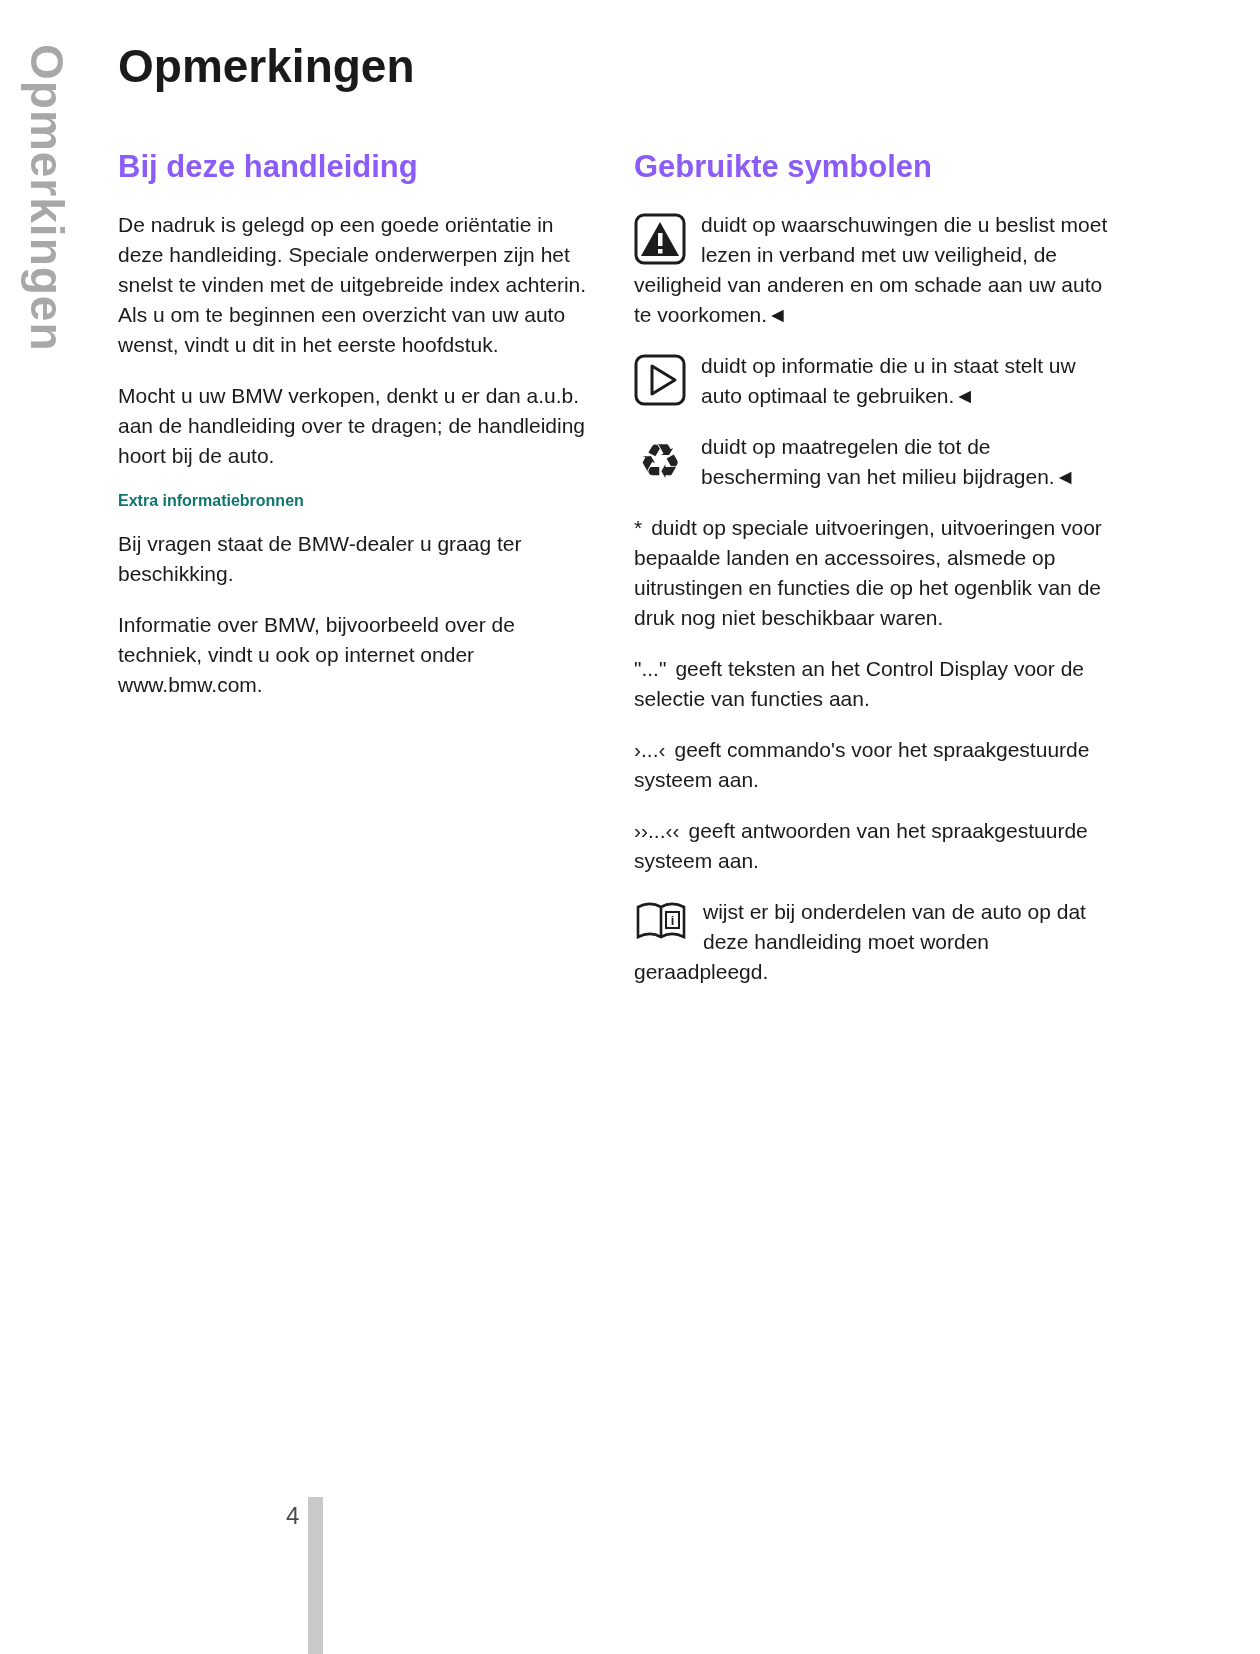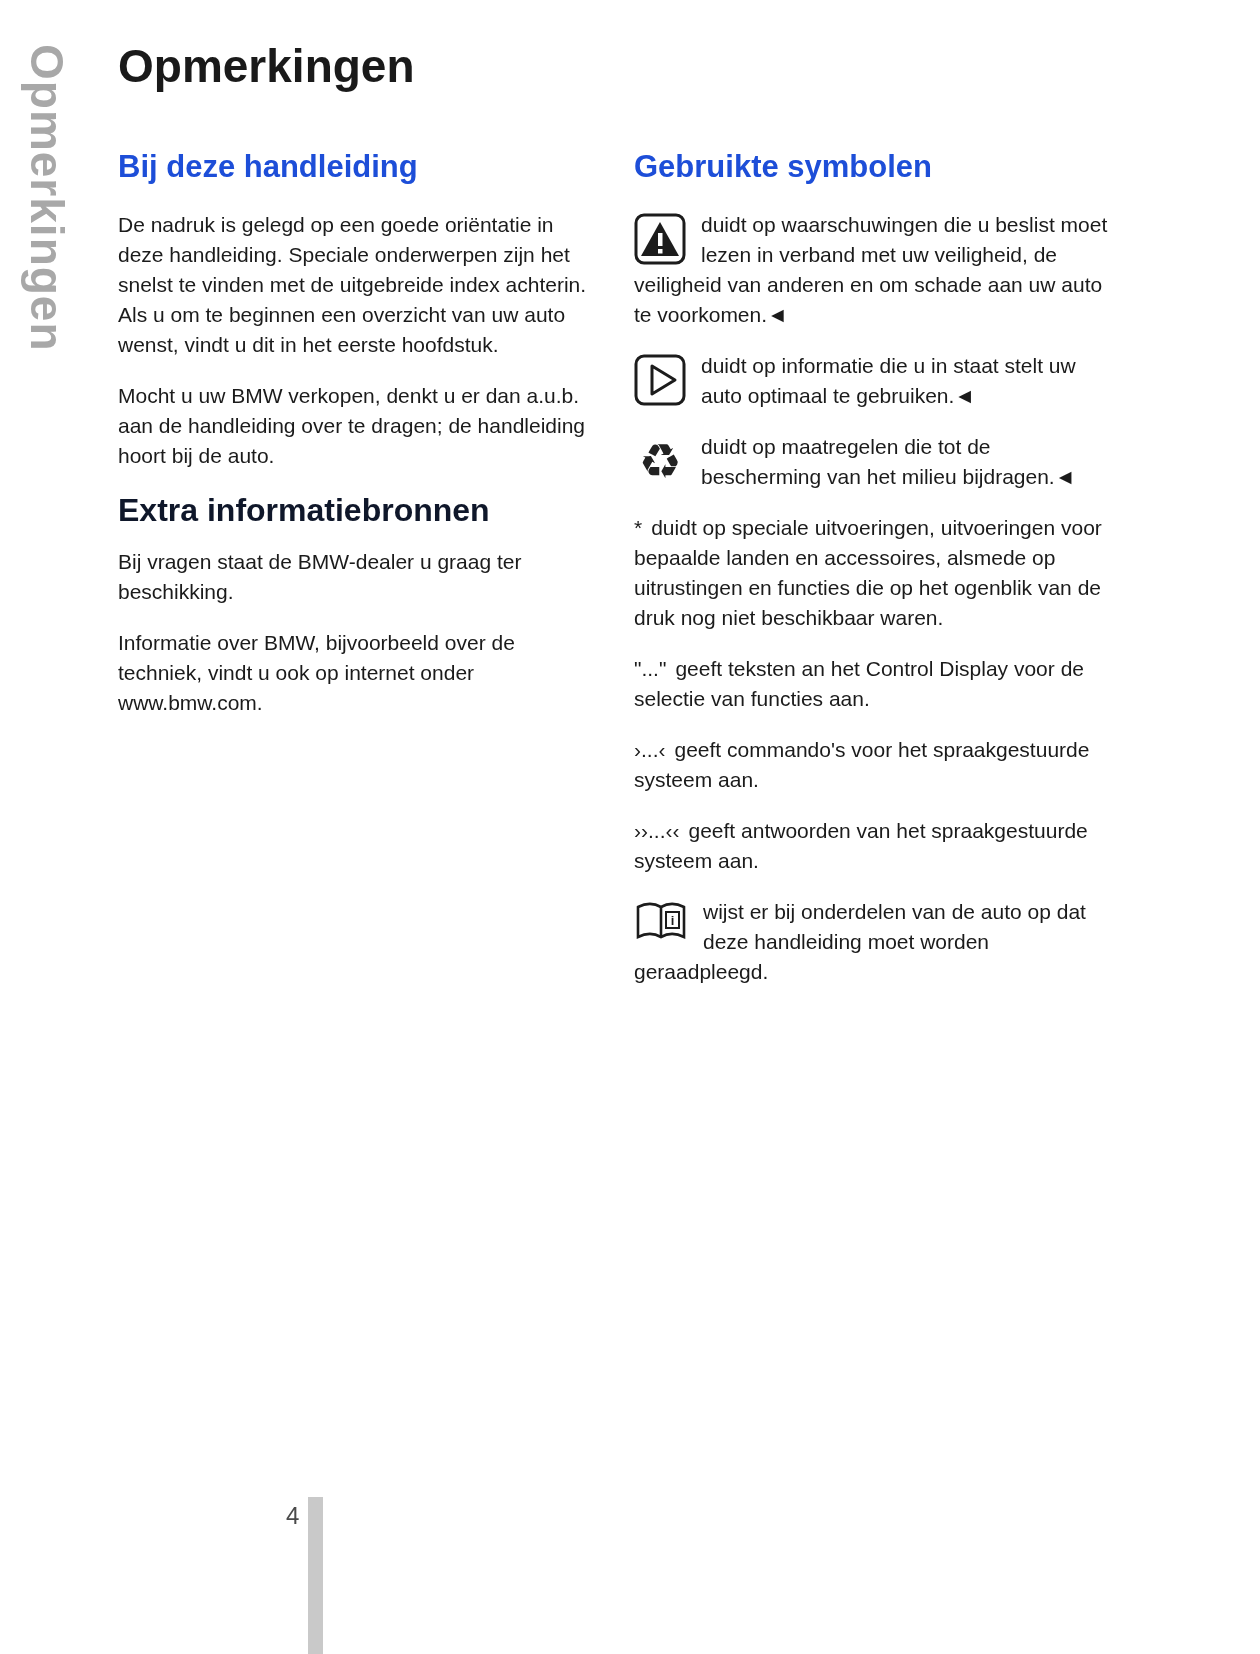--- a/index.html
+++ b/index.html
@@ -35,28 +35,28 @@
     color: #1a1a1a;
     margin: 0 0 60px 0;
     line-height: 1.05;
   }
   .columns { display: flex; gap: 44px; }
   .col-left  { width: 472px; }
   .col-right { width: 480px; }
   h2.section-heading {
     font-size: 31px;
     font-weight: bold;
-    color: #1d4ed8;
+    color: #8b5cf6;
     margin: 0 0 26px 0;
     line-height: 1.1;
   }
   h3.sub-heading {
-    font-size: 32px;
+    font-size: 16px;
     font-weight: bold;
-    color: #0f172a;
+    color: #0f766e;
     margin: 16px 0 18px 0;
     line-height: 1.15;
   }
   p.body-text, .symbol-item, .marker-item {
     font-size: 21px;
     line-height: 30px;
     margin: 0 0 21px 0;
     color: #1b1b1b;
   }
   .symbol-item { clear: both; overflow: visible; }

